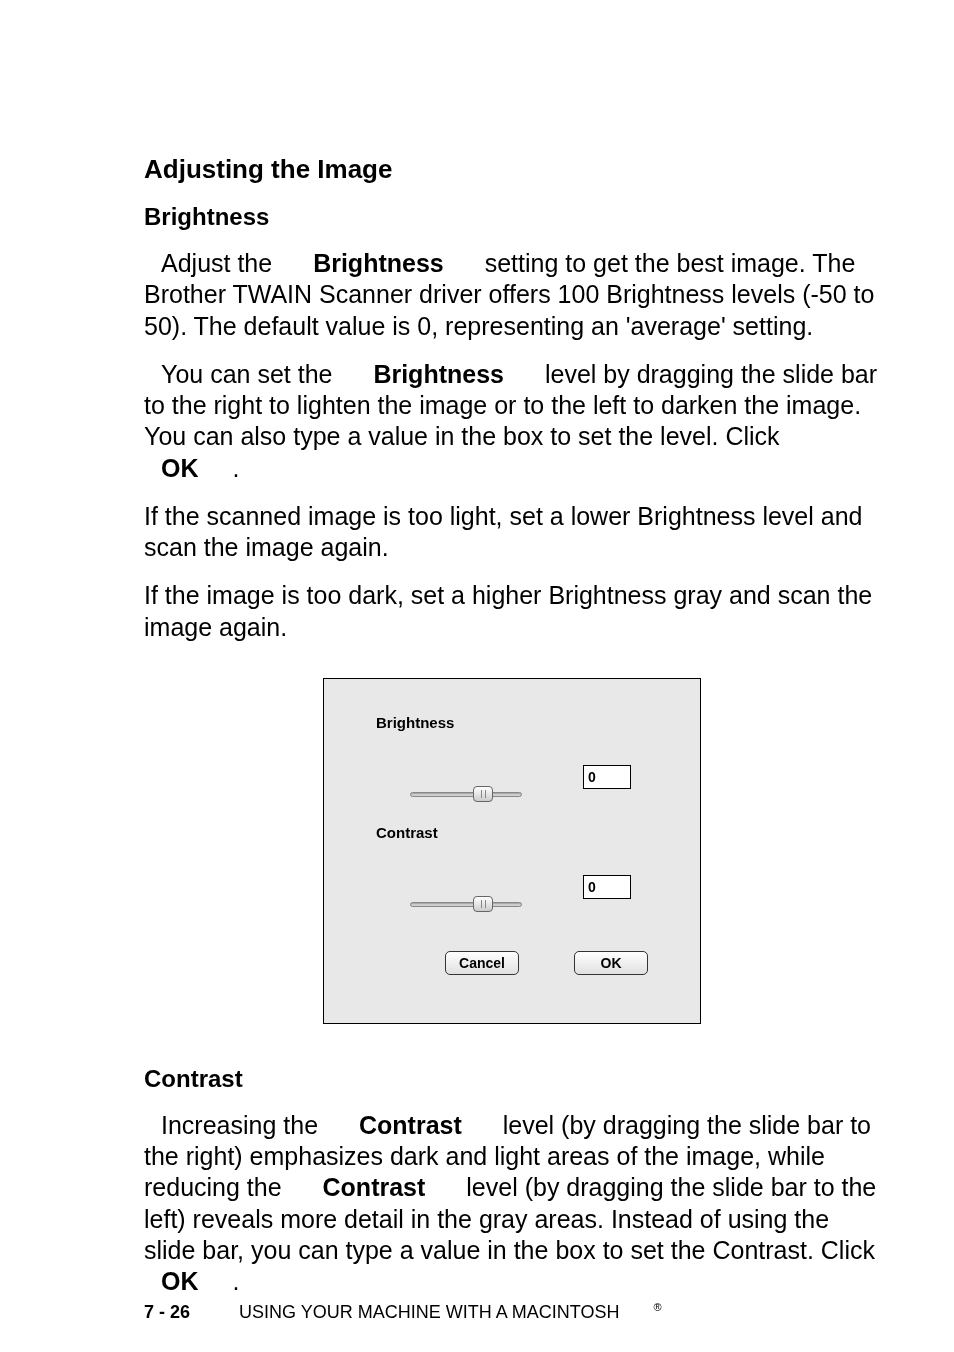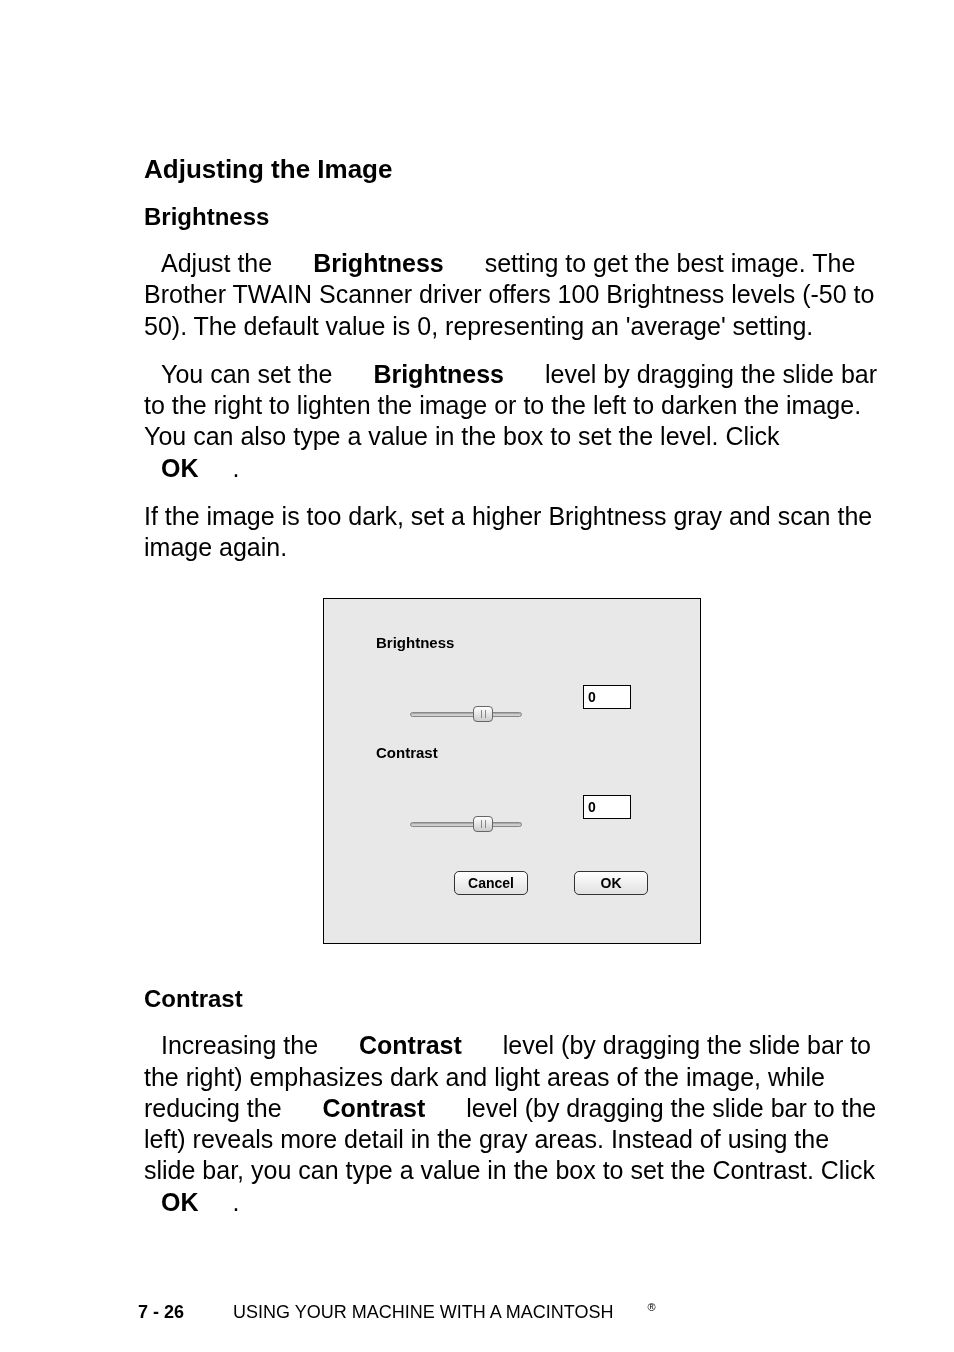--- a/index.html
+++ b/index.html
@@ -103,21 +103,21 @@
       border: 1px solid #000;
       font-size: 14px;
       font-weight: bold;
       display: flex;
       align-items: center;
       padding-left: 4px;
     }
     .btn-row {
       display: flex;
       justify-content: flex-end;
-      gap: 12px;
+      gap: 21px;
       margin-top: 6px;
       text-align: right;
     }
     .dlg-btn {
       width: 74px;
       height: 24px;
       background: linear-gradient(#fff, #e0e0e0);
       border: 1px solid #333;
       border-radius: 5px;
       font-size: 14px;
@@ -126,21 +126,21 @@
       align-items: center;
       justify-content: center;
       cursor: pointer;
     }
     .h3-contrast {
       margin-top: 6px;
     }
     .footer {
       position: absolute;
       bottom: 46px;
-      left: 70px;
+      left: 76px;
       font-size: 18px;
     }
     .footer .pg {
       font-weight: bold;
     }
     .footer sup {
       font-size: 11px;
     }
   </style>
 </head>
@@ -153,20 +153,21 @@
   <div class="h3">Brightness</div>
 
   <p class="para">
     <span>Adjust the </span><span class="bold">Brightness</span><span> setting to get the best image. The Brother TWAIN Scanner driver offers 100 Brightness levels (-50 to 50). The default value is 0, representing an 'average' setting.</span>
   </p>
 
   <p class="para">
     <span>You can set the </span><span class="bold">Brightness</span><span> level by dragging the slide bar to the right to lighten the image or to the left to darken the image. You can also type a value in the box to set the level. Click </span><span class="bold">OK</span><span>.</span>
   </p>
 
+  <p class="para">If the scanned image is too light, set a lower Brightness level and scan the image again.</p>
 
   <p class="para">If the image is too dark, set a higher Brightness gray and scan the image again.</p>
 
   <div class="dialog-wrap">
     <div class="dialog">
       <div class="ctrl-group">
         <div class="ctrl-label">Brightness</div>
         <div class="ctrl-row">
           <div class="track">
             <div class="track-line"></div>

